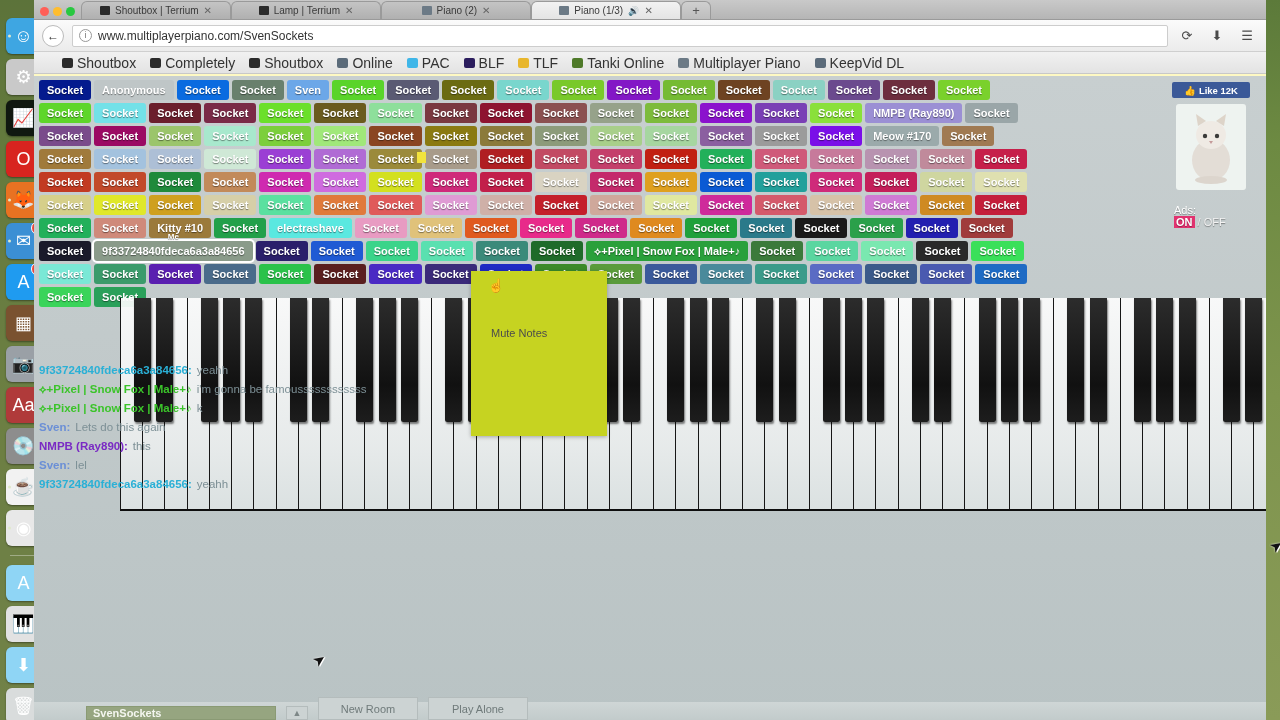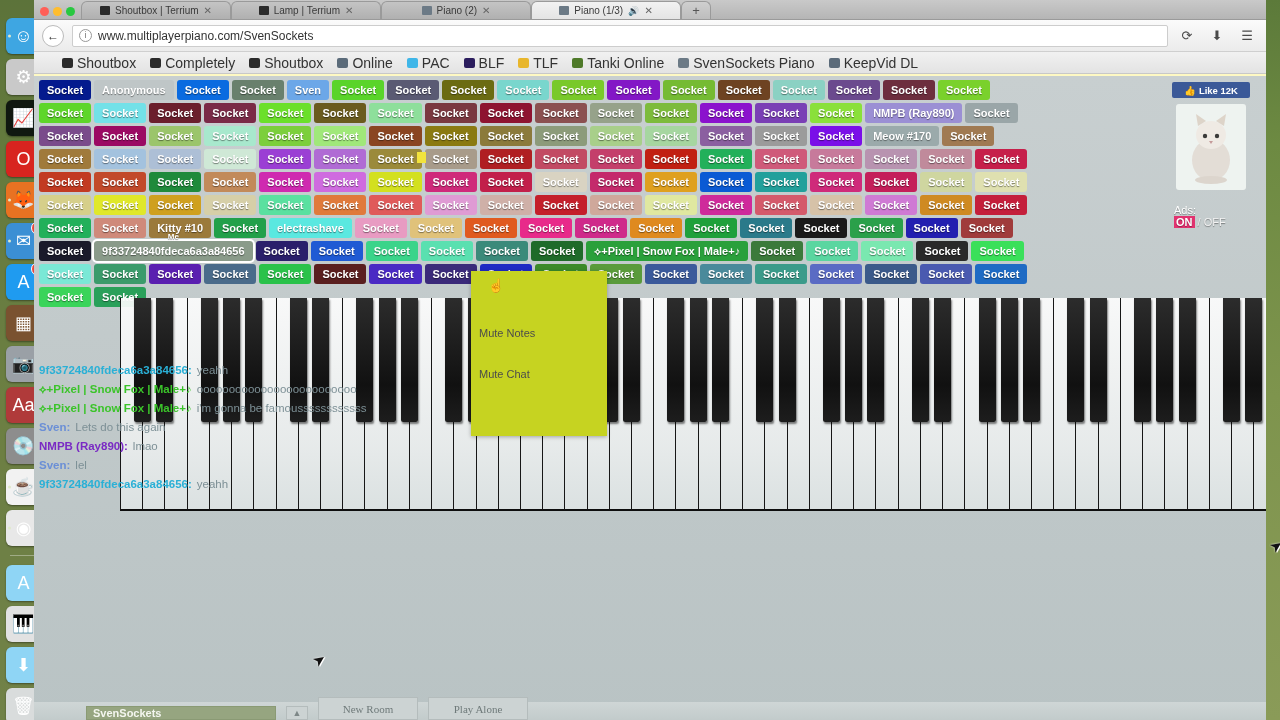--- a/index.html
+++ b/index.html
@@ -156,21 +156,21 @@
     box-shadow:1px 2px 2px rgba(0,0,0,.5);
   }
 
   
   #ctxmenu {
     position:absolute; left:437px; top:195px; width:136px; height:165px;
     background:#c6d321; z-index:60;
     box-shadow:0 1px 4px rgba(0,0,0,.3);
   }
   #ctxmenu .mi {
-    height:41px; display:flex; align-items:center; padding-left:8px;
+    height:41px; display:flex; align-items:center; padding-left:20px;
     font-size:11px; color:#4c4c4c;
   }
   #ctxmenu .mi:first-child { height:42px; }
   #ctxhand { position:absolute; left:17px; top:7px; font-size:13px; color:#333;}
 
   
   #chat {
     position:absolute; left:5px; top:225px; width:640px; height:455px;
     font-size:11.5px; line-height:19px; z-index:5;
   }
@@ -187,21 +187,21 @@
   }
   #roomname {
     width:190px; height:14px; background:#96a580; color:#f4f6ef;
     font-size:11px; font-weight:bold; display:flex; align-items:center;
     padding-left:6px; border:1px solid #8a9a74;
   }
   #roomup { width:22px;height:14px; background:#ccd3d3; border:1px solid #b4bcbc;
             display:flex;align-items:center;justify-content:center;font-size:9px;color:#7d8787;}
   .bbtn { width:100px;height:23px; background:#ccd3d3; border:1px solid #b4bcbc;
           display:flex;align-items:center;justify-content:center;
-          font-size:11px;color:#6f7a7a;font-family:Liberation Serif, serif; }
+          font-size:11px;color:#6f7a7a; }
 
   
   .cursor { position:absolute; z-index:80; pointer-events:none;
             font-size:15px; color:#111; text-shadow:0 0 2px #fff,1px 1px 0 #fff; }
   #cur-yellow { position:absolute; left:383px; top:76px; width:9px; height:11px;
                 background:#f2e33d; z-index:55; }
 </style>
 </head>
 <body>
 
@@ -299,21 +299,21 @@
       <div class="bm">
         <span class="bmi" style="background: rgb(232, 182, 44);"></span>
         <span>TLF</span>
       </div>
       <div class="bm">
         <span class="bmi" style="background: rgb(79, 122, 42);"></span>
         <span>Tanki Online</span>
       </div>
       <div class="bm">
         <span class="bmi" style="background: rgb(108, 122, 134);"></span>
-        <span>SvenSockets Piano</span>
+        <span>Multiplayer Piano</span>
       </div>
       <div class="bm">
         <span class="bmi" style="background: rgb(91, 107, 122);"></span>
         <span>KeepVid DL</span>
       </div>
     </div>
 
   <div id="page">
 
     <div id="nameplates">
@@ -498,24 +498,24 @@
         <div>
           <span class="on">ON</span>
           <span class="slash">/</span>
           <span class="off">OFF</span>
         </div>
       </div>
     </div>
 
     <div id="chat" style="padding-top: 60px;">
         <div class="msg"><span class="who" style="color: rgb(42, 176, 214);">9f33724840fdeca6a3a84656:</span><span class="txt">yeahh</span></div>
-        <div class="msg"><span class="who" style="color: rgb(59, 196, 42);">⟡+Pixel | Snow Fox | Male+♪</span><span class="txt">ooooooooooooooooooooooooo</span></div>
         <div class="msg"><span class="who" style="color: rgb(59, 196, 42);">⟡+Pixel | Snow Fox | Male+♪</span><span class="txt">i'm gonna be famoussssssssssss</span></div>
+        <div class="msg"><span class="who" style="color: rgb(59, 196, 42);">⟡+Pixel | Snow Fox | Male+♪</span><span class="txt">k</span></div>
         <div class="msg"><span class="who" style="color: rgb(107, 143, 214);">Sven:</span><span class="txt">Lets do this again</span></div>
-        <div class="msg"><span class="who" style="color: rgb(122, 42, 196);">NMPB (Ray890):</span><span class="txt">lmao</span></div>
+        <div class="msg"><span class="who" style="color: rgb(122, 42, 196);">NMPB (Ray890):</span><span class="txt">this</span></div>
         <div class="msg"><span class="who" style="color: rgb(107, 143, 214);">Sven:</span><span class="txt">lel</span></div>
         <div class="msg"><span class="who" style="color: rgb(42, 176, 214);">9f33724840fdeca6a3a84656:</span><span class="txt">yeahh</span></div>
       </div>
 
     <div id="piano">
         <div class="wk">
           <div class="bk" style="left: calc(100% - 8px);"></div>
         </div>
         <div class="wk">
           <div class="bk" style="left: calc(100% - 8px);"></div>
@@ -639,21 +639,20 @@
         <div class="wk">
           <div class="bk" style="left: calc(100% - 8px);"></div>
         </div>
         <div class="wk"></div>
       </div>
 
     <div id="ctxmenu">
       <div id="ctxhand">☝</div>
     <div class="mi"></div>
         <div class="mi">Mute Notes</div>
-        <div class="mi">Mute Chat</div>
       </div>
 
     <div id="bottombar">
       <div id="roomname">SvenSockets</div>
       <div id="roomup">▲</div>
       <div class="bbtn">New Room</div>
       <div class="bbtn">Play Alone</div>
     </div>
 
   </div>

